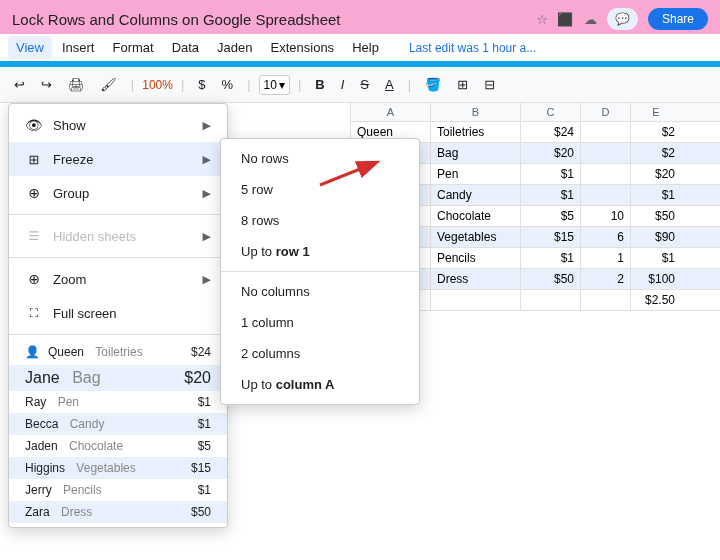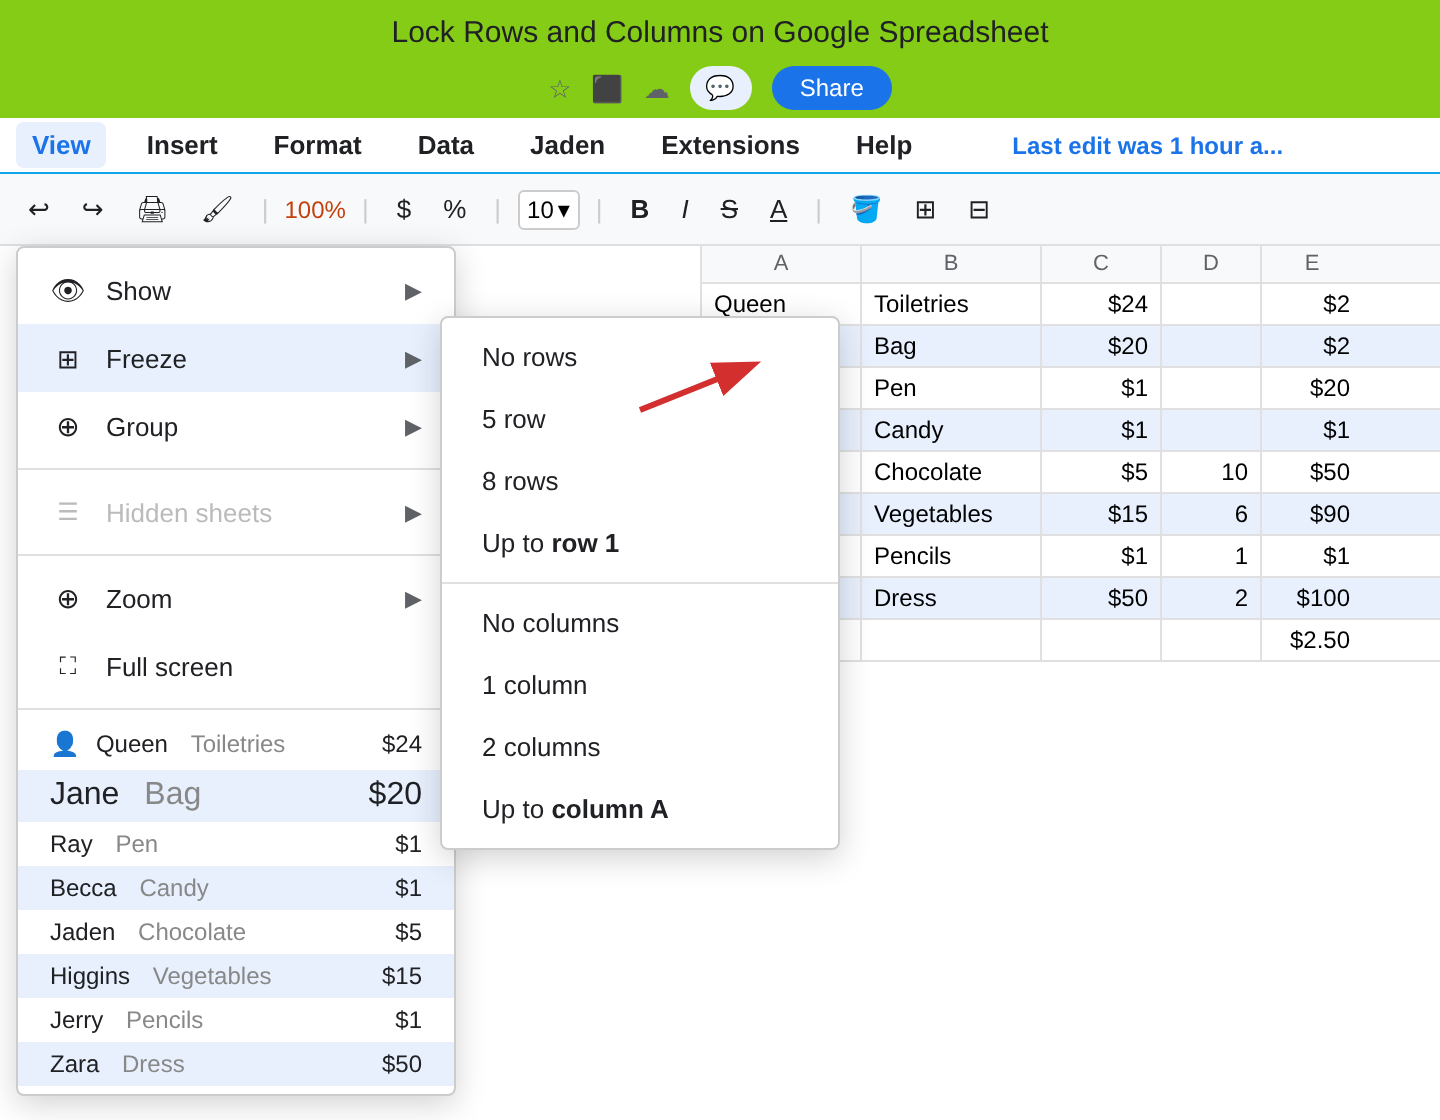--- a/index.html
+++ b/index.html
@@ -8,62 +8,60 @@
       font-size: 13px;
       background: #fff;
       width: 720px;
       height: 560px;
       overflow: hidden;
       position: relative;
     }
 
     
     .title-bar {
-      background: #84cc16;
+      background: #f9a8d4;
       padding: 8px 12px 4px 12px;
       display: flex;
       align-items: center;
       gap: 8px;
       border-bottom: none;
-      flex-direction: column;
     }
     .title-text {
       font-size: 15px;
       color: #202124;
       font-weight: 400;
       flex: 1;
     }
     .title-icons {
       display: flex;
       gap: 10px;
       align-items: center;
       color: #5f6368;
     }
 
     
     .menu-bar {
       background: #fff;
       padding: 2px 0 2px 8px;
       display: flex;
       align-items: center;
-      gap: 12px;
-      border-bottom: 1px solid #0ea5e9;
-      font-weight: bold;
+      gap: 2px;
+      border-bottom: 6px solid #0ea5e9;
     }
     .menu-item {
       padding: 4px 8px;
       cursor: pointer;
       border-radius: 4px;
       color: #202124;
       font-size: 13px;
     }
     .menu-item.active { background: #e8f0fe; color: #1a73e8; }
     .menu-item.last-edit {
       color: #1a73e8;
-      margin-left: 22px;
+      margin-left: 12px;
       font-size: 12px;
     }
 
     
     .toolbar {
       background: #f8f9fa;
       padding: 4px 8px;
       display: flex;
       align-items: center;
       gap: 4px;

